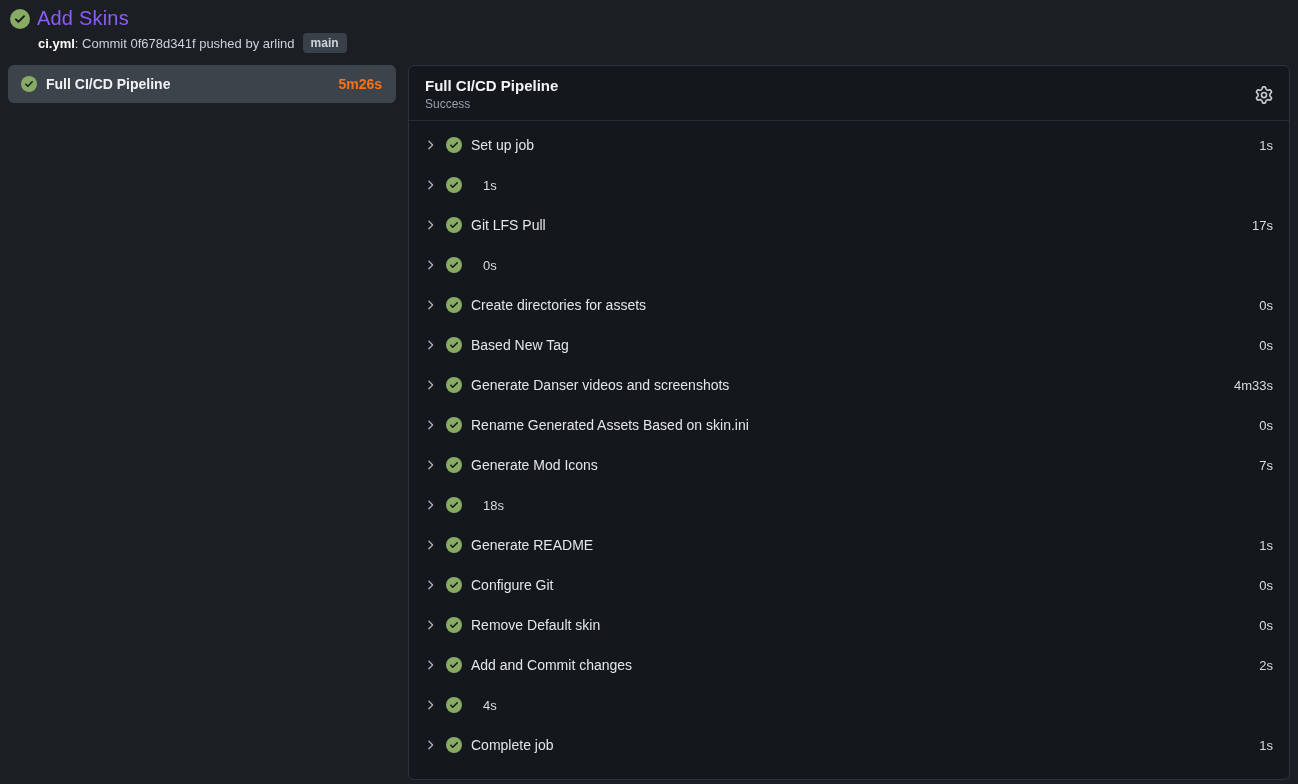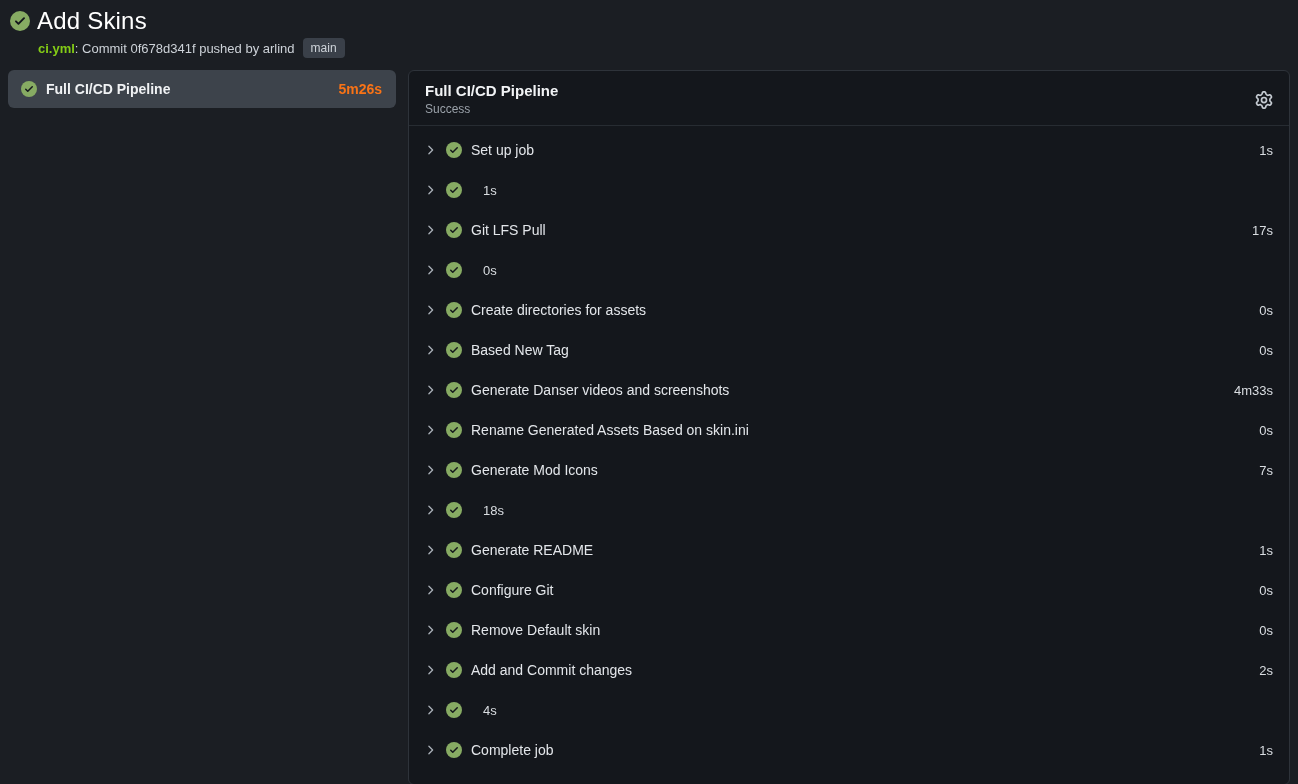--- a/index.html
+++ b/index.html
@@ -8,28 +8,28 @@
     background: #1b1e23;
     font-family: "Liberation Sans", "DejaVu Sans", sans-serif;
     color: #e6e9ec;
     overflow: hidden;
   }
 
   
   .run-header { padding: 7px 10px 6px 10px; }
   .run-title-row { display: flex; align-items: center; gap: 7px; }
   .run-title-row .status-icon { width: 20px; height: 20px; flex: 0 0 auto; }
-  .run-title { font-size: 24px; font-weight: 400; color: #ffffff; letter-spacing: .2px; }
+  .run-title { font-size: 20px; font-weight: 400; color: #8b5cf6; letter-spacing: .2px; }
   .run-meta { margin-left: 28px; margin-top: 3px; font-size: 13px; color: #cdd2d8; display: flex; align-items: center; }
-  .run-meta .wf-file { font-weight: 700; color: #84cc16; }
+  .run-meta .wf-file { font-weight: 700; color: #ffffff; }
   .branch-badge {
     display: inline-block; margin-left: 8px;
     background: #3a4049; color: #ced3d9;
     font-size: 12px; line-height: 1;
-    padding: 4px 8px; border-radius: 4px;
+    padding: 4px 8px; border-radius: 4px; font-weight: bold;
   }
 
   
   .main { display: flex; align-items: flex-start; padding: 6px 8px 0 8px; gap: 12px; height: 722px; }
 
   
   .job-list { width: 388px; flex: 0 0 auto; }
   .job-item {
     display: flex; align-items: center; gap: 9px;
     background: #3d434b; border-radius: 6px;

